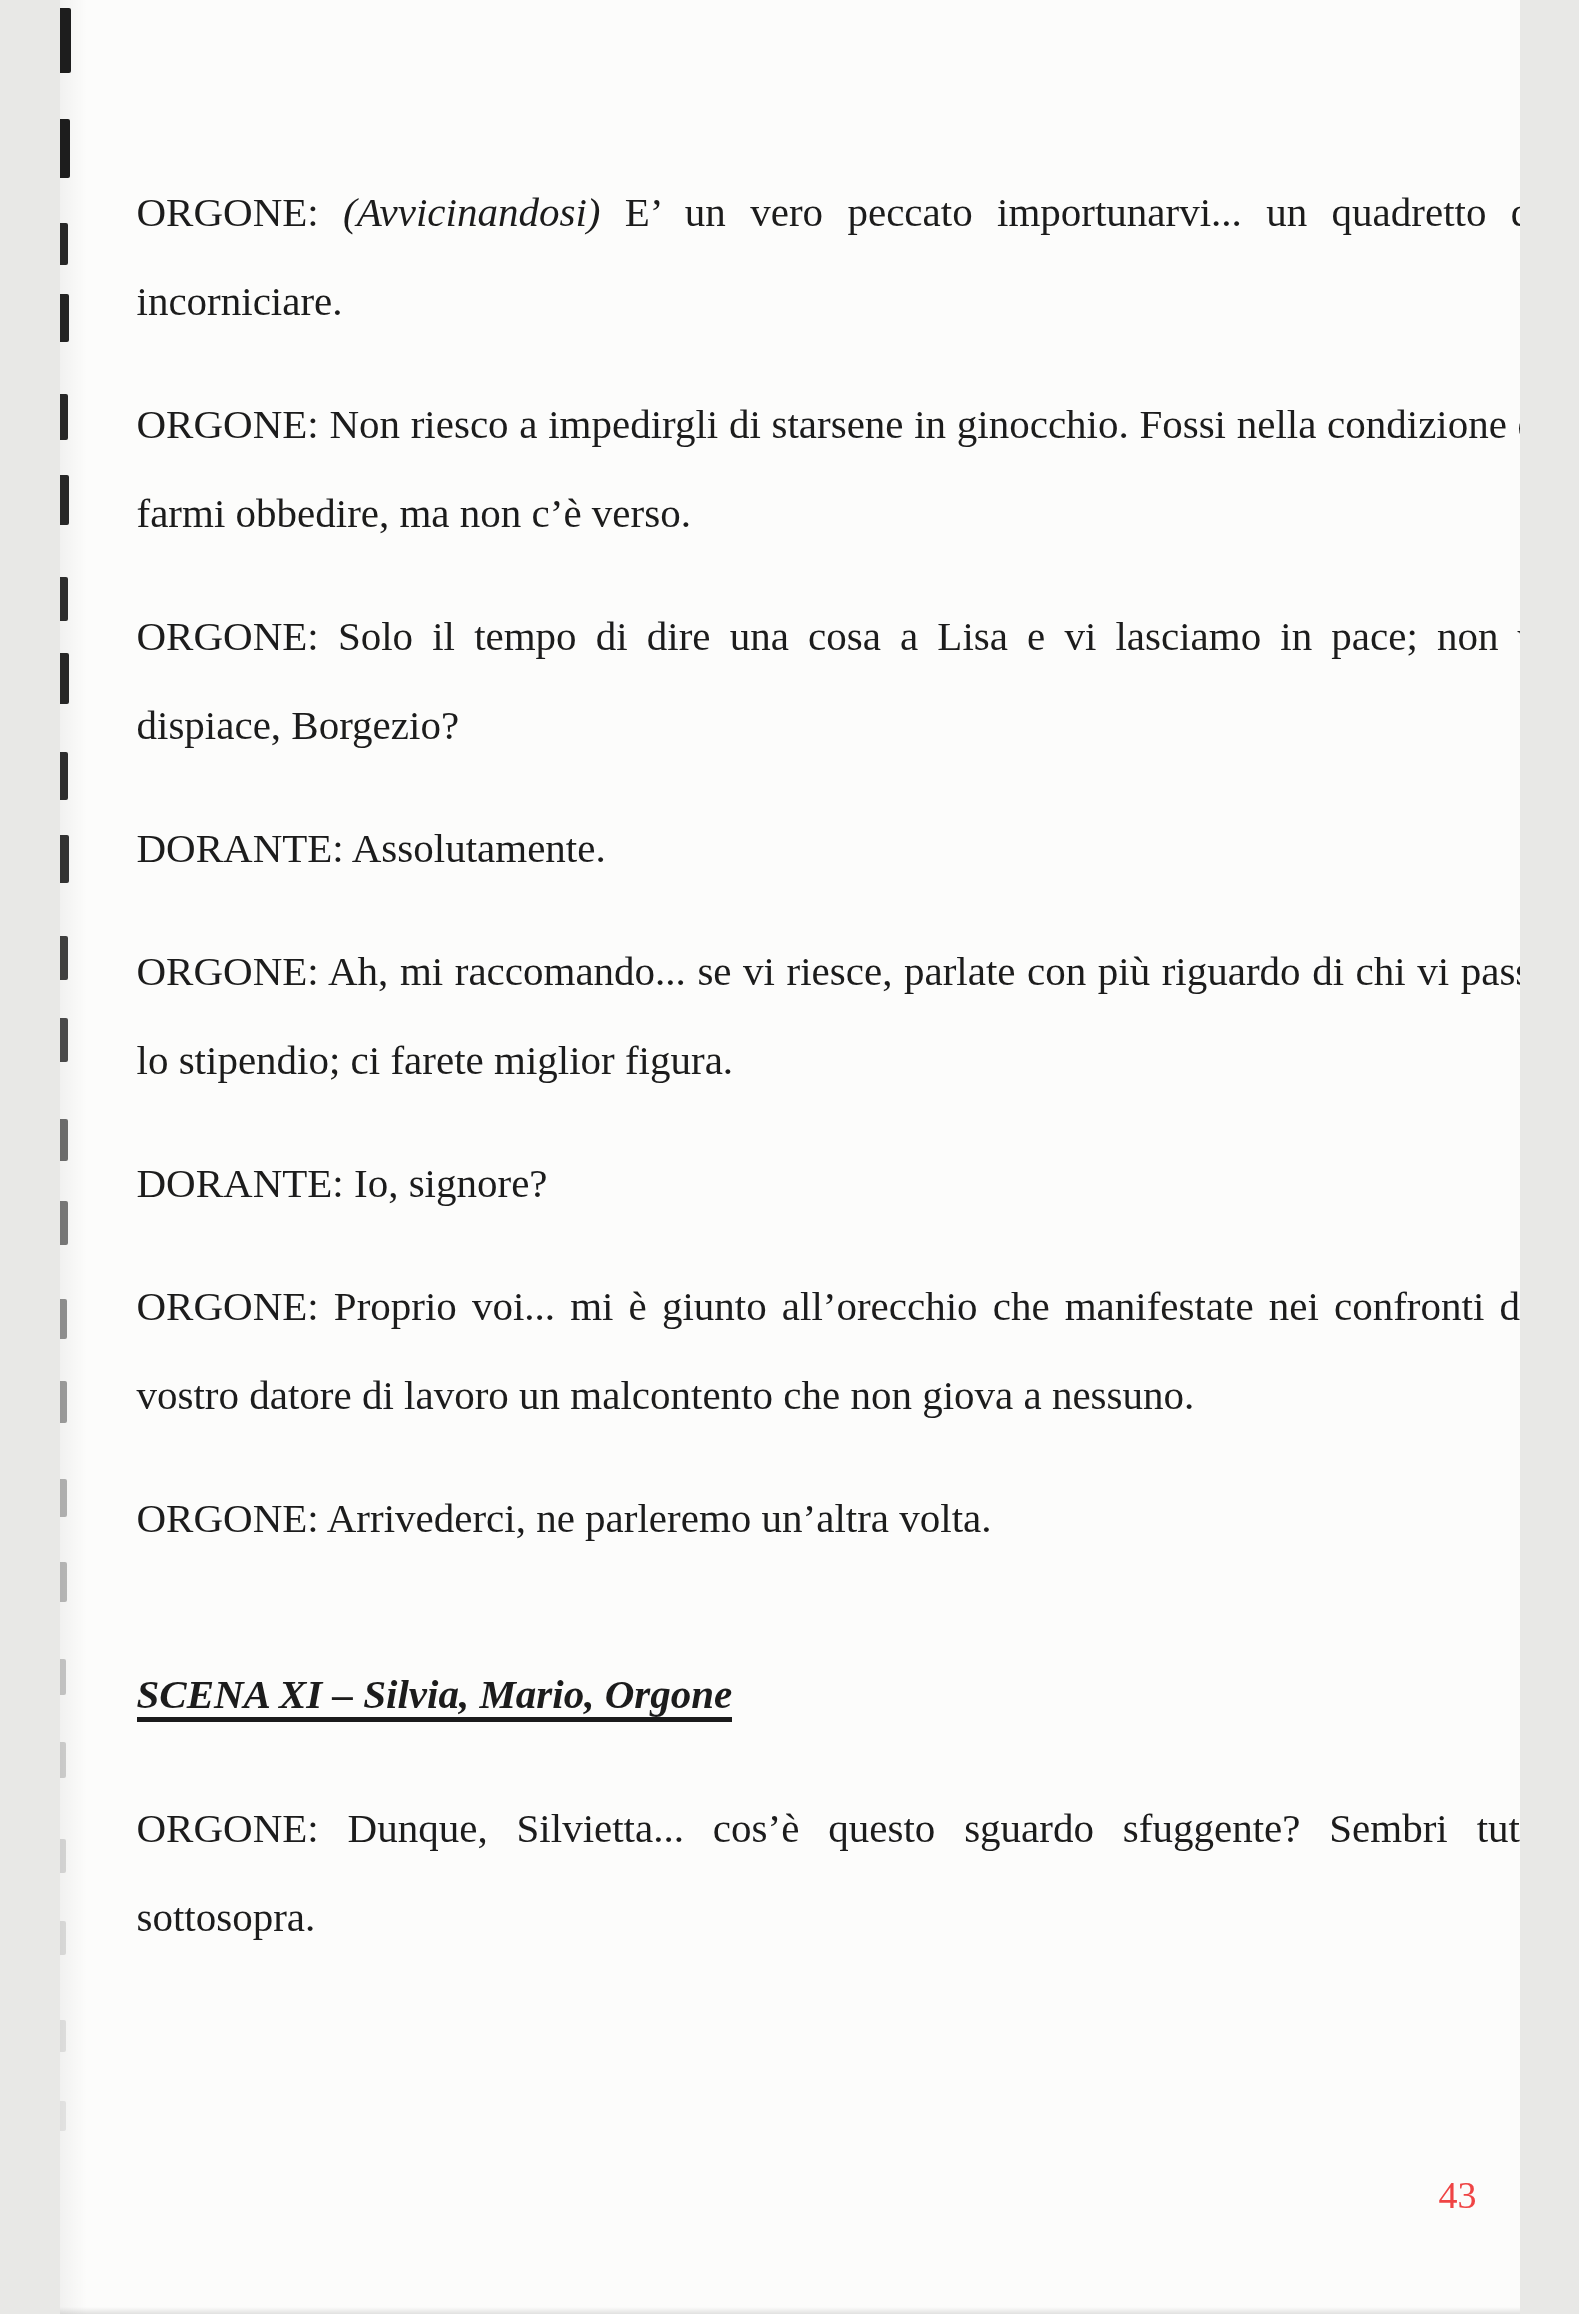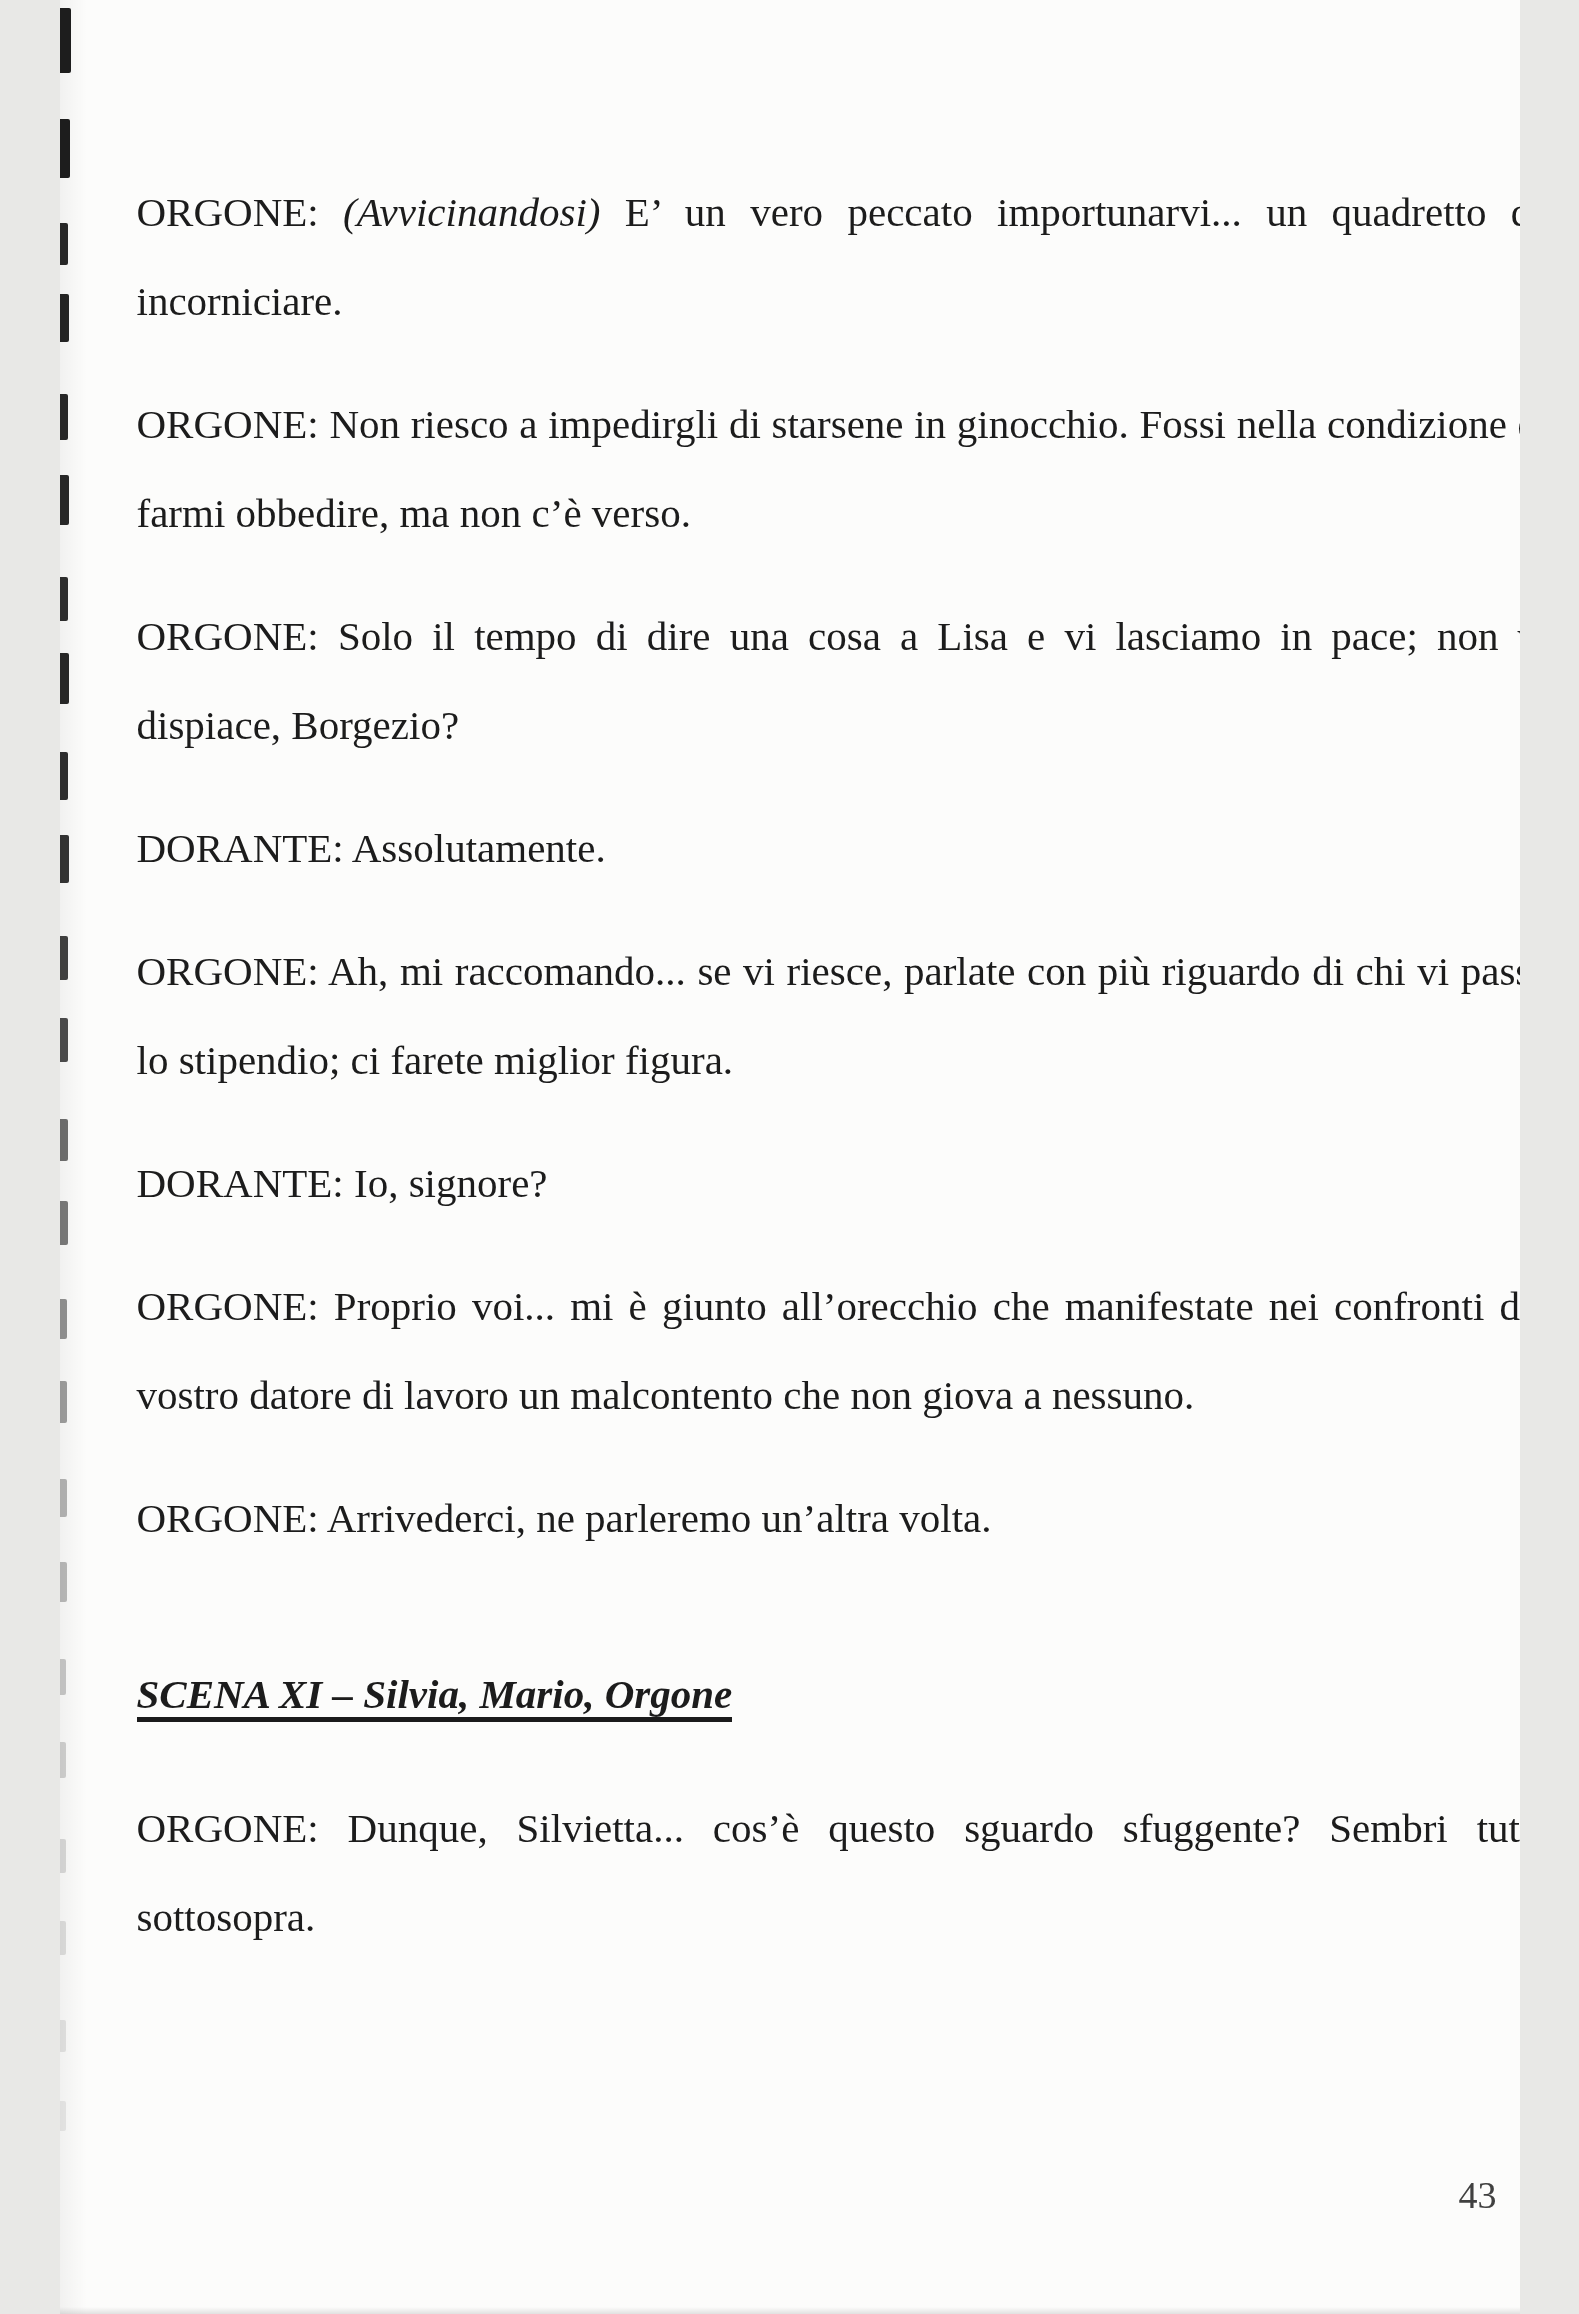--- a/index.html
+++ b/index.html
@@ -65,22 +65,21 @@
   h2.scene-heading .underline {
     border-bottom: 5px solid #1b1b1b;
     padding-bottom: 0;
   }
   .page-number {
     position: absolute;
     left: 1379px;
     top: 2166px;
     font-size: 38px;
     line-height: 59px;
-    color: #404040;
-    margin-left: 20px;
+    color: #ef4444;
   }
 </style>
 </head>
 <body>
 
 <div class="page">
 
   <div class="edge-shade-left"></div>
 
   <div id="edge-marks">

